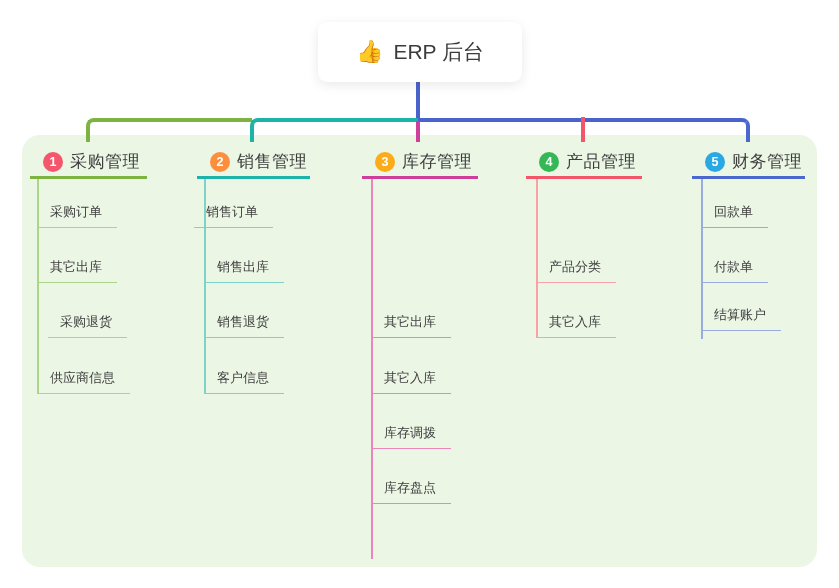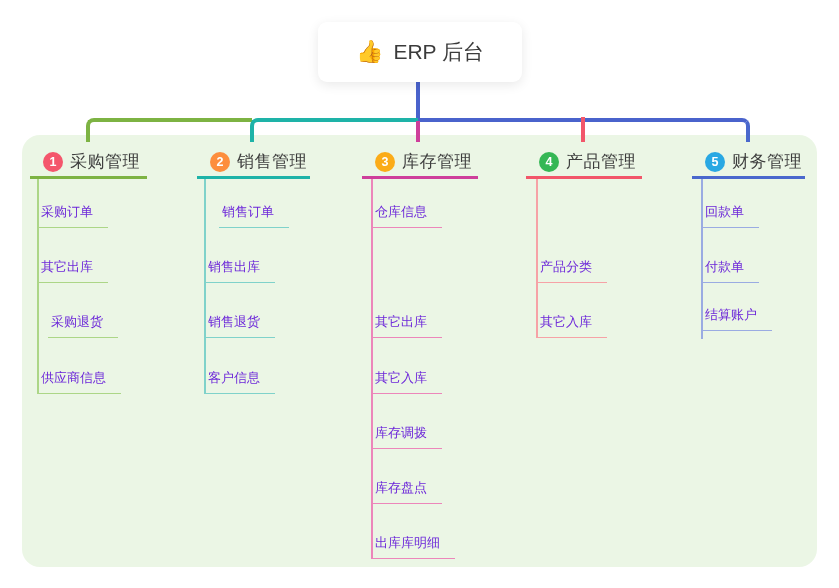--- a/index.html
+++ b/index.html
@@ -40,21 +40,21 @@
   .badge{
     width:20px;height:20px;border-radius:50%;flex:0 0 20px;
     display:flex;align-items:center;justify-content:center;
     color:#fff;font-size:12.5px;font-weight:700;
   }
   .blabel{font-size:17px;font-weight:500;color:#3d3d3d;white-space:nowrap;letter-spacing:.5px;}
   
   .spine{position:absolute;width:1.5px;z-index:1;}
   .child{
     position:absolute;z-index:2;white-space:nowrap;cursor:pointer;
-    padding:0 15px 6px 3px;font-size:13px;line-height:18px;color:#6d28d9;
+    padding:0 15px 6px 12px;font-size:13px;line-height:18px;color:#404040;
     border-bottom:1.5px solid var(--c);
   }
 </style>
 </head>
 <body>
 
 <div class="canvas">
 
   <div class="panel"></div>
 
@@ -78,36 +78,34 @@
   <div class="child" style="left:38px;top:203px;--c:#acd687">采购订单</div>
   <div class="child" style="left:38px;top:258px;--c:#acd687">其它出库</div>
   <div class="child" style="left:48px;top:313px;--c:#acd687">采购退货</div>
   <div class="child" style="left:38px;top:369px;--c:#acd687">供应商信息</div>
 
   <div class="bhead" style="left:197px;width:100px;--c:#1eb3a8">
     <span class="badge" style="background:#fd8e3d">2</span>
     <span class="blabel">销售管理</span>
   </div>
   <div class="spine" style="left:204px;top:178px;height:216px;background:#7fd2ca"></div>
-  <div class="child" style="left:219px;top:203px;--c:#7fd2ca">销售订单</div>
+  <div class="child" style="left:194px;top:203px;--c:#7fd2ca">销售订单</div>
   <div class="child" style="left:205px;top:313px;--c:#7fd2ca">销售退货</div>
   <div class="child" style="left:205px;top:258px;--c:#7fd2ca">销售出库</div>
   <div class="child" style="left:205px;top:369px;--c:#7fd2ca">客户信息</div>
 
   <div class="bhead" style="left:362px;width:103px;--c:#ce3f9b">
     <span class="badge" style="background:#fbac18">3</span>
     <span class="blabel">库存管理</span>
   </div>
   <div class="spine" style="left:371px;top:178px;height:381px;background:#ec86ba"></div>
-  <div class="child" style="left:372px;top:203px;--c:#ec86ba">仓库信息</div>
   <div class="child" style="left:372px;top:313px;--c:#ec86ba">其它出库</div>
   <div class="child" style="left:372px;top:369px;--c:#ec86ba">其它入库</div>
   <div class="child" style="left:372px;top:424px;--c:#ec86ba">库存调拨</div>
   <div class="child" style="left:372px;top:479px;--c:#ec86ba">库存盘点</div>
-  <div class="child" style="left:372px;top:534px;--c:#ec86ba">出库库明细</div>
 
   <div class="bhead" style="left:526px;width:103px;--c:#f2566a">
     <span class="badge" style="background:#35b755">4</span>
     <span class="blabel">产品管理</span>
   </div>
   <div class="spine" style="left:536px;top:178px;height:160px;background:#f6a2a6"></div>
   <div class="child" style="left:537px;top:258px;--c:#f6a2a6">产品分类</div>
   <div class="child" style="left:537px;top:313px;--c:#f6a2a6">其它入库</div>
 
   <div class="bhead" style="left:692px;width:100px;--c:#4a68cd">

